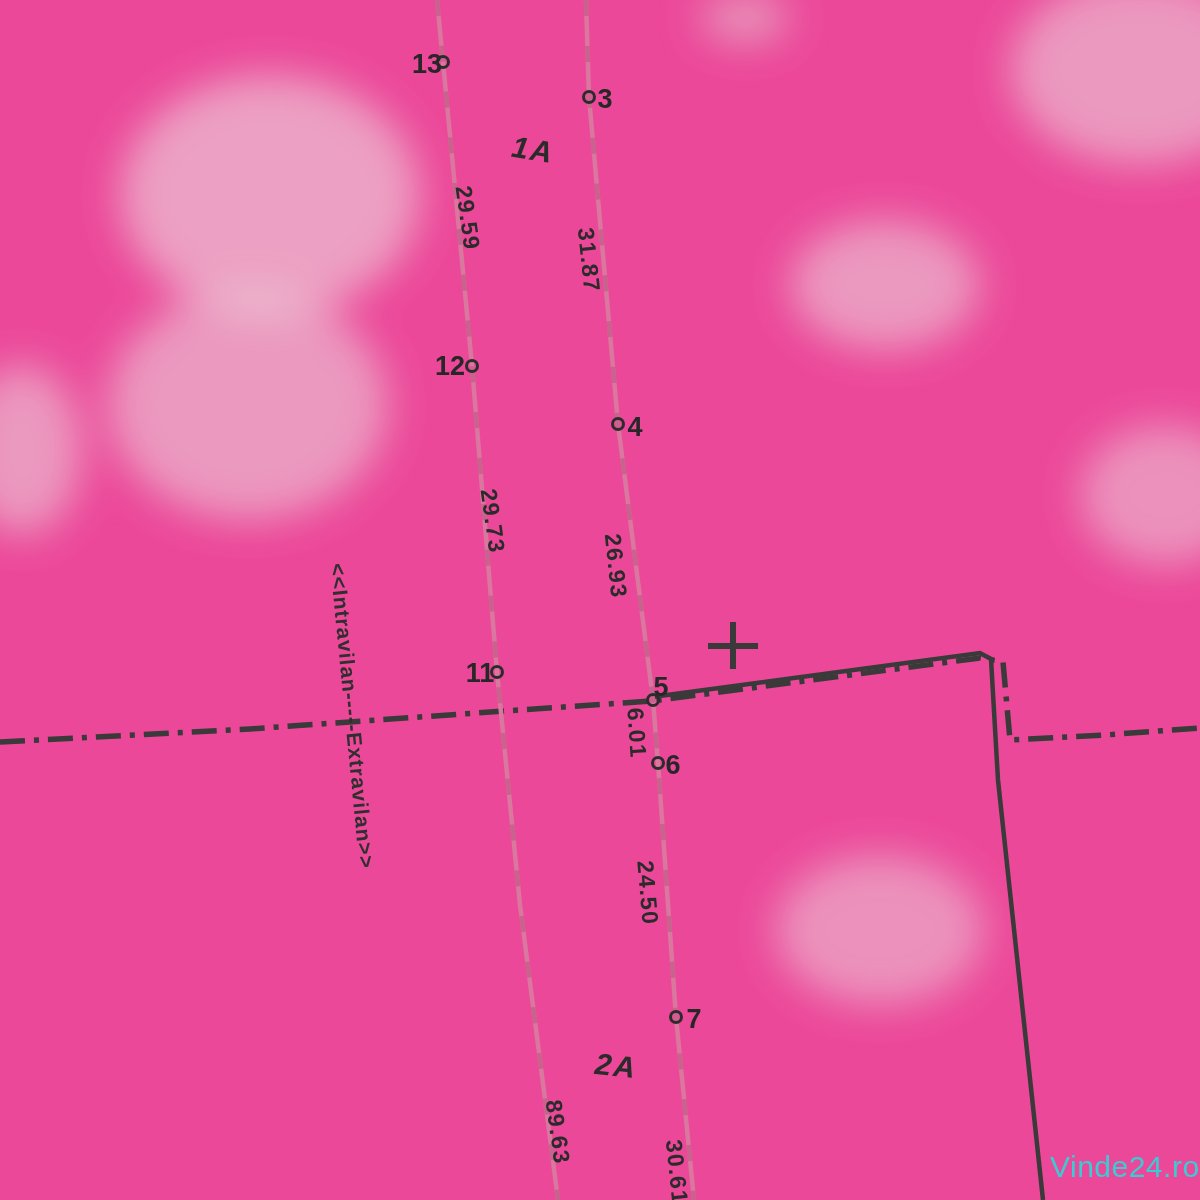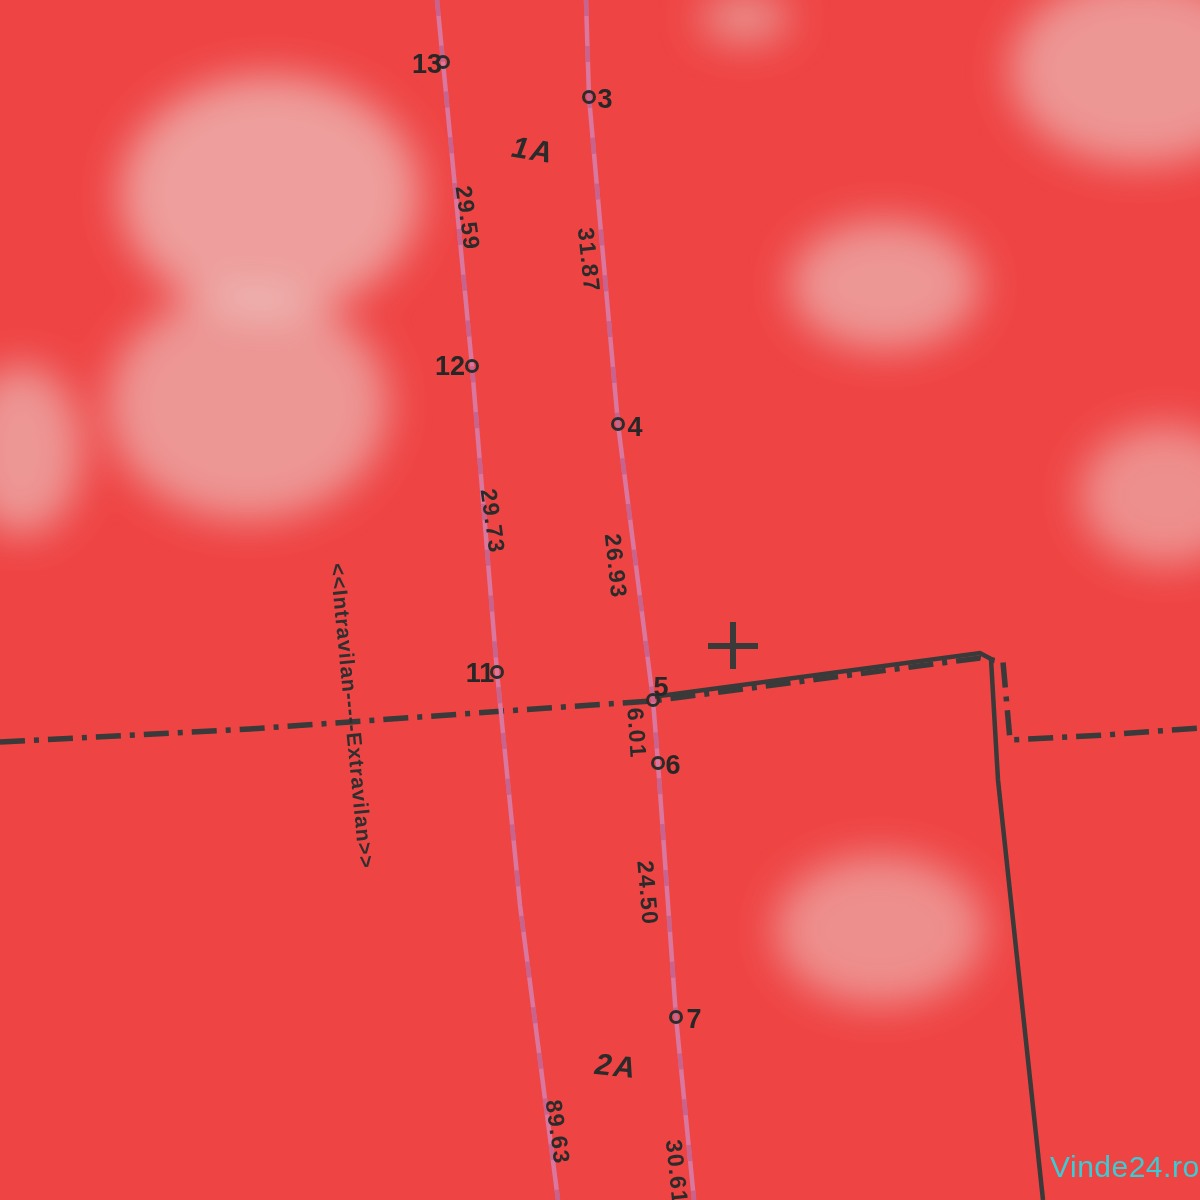--- a/index.html
+++ b/index.html
@@ -1,16 +1,16 @@
 <!DOCTYPE html>
 <html><head>
 <meta charset="utf-8">
 <style>
   html,body{margin:0;padding:0;background:#fdfdfd;width:1200px;height:1200px;overflow:hidden;}
-  #plan-wrap{position:relative;width:1200px;height:1200px;background:#ef4444;}
+  #plan-wrap{position:relative;width:1200px;height:1200px;background:#ec4899;}
   svg{position:absolute;left:0;top:0;}
   text{font-family:"Liberation Sans","DejaVu Sans",sans-serif;}
   .pt-label{font-size:27px;font-weight:700;fill:#272727;}
   .meas-label{font-size:23px;font-weight:700;fill:#2b2b2b;letter-spacing:1.5px;}
   .parcel-label{font-size:30px;font-weight:700;font-style:italic;fill:#2b2b2b;letter-spacing:2px;}
   .zone-label{font-size:21px;font-weight:700;fill:#2f2f2f;letter-spacing:1px;}
   .wm-label{font-size:30px;font-weight:400;letter-spacing:.5px;}
 </style>
 </head>
 <body>

